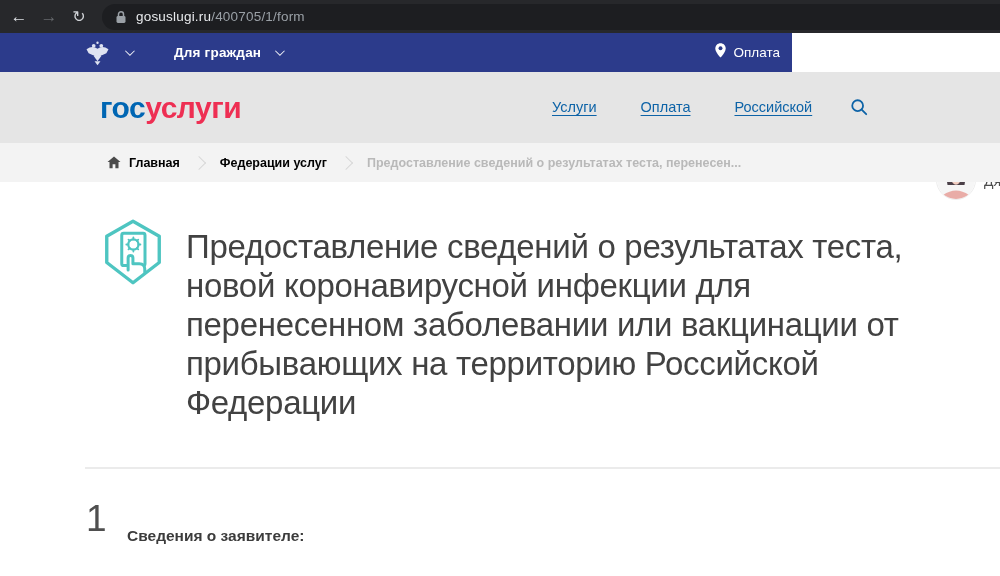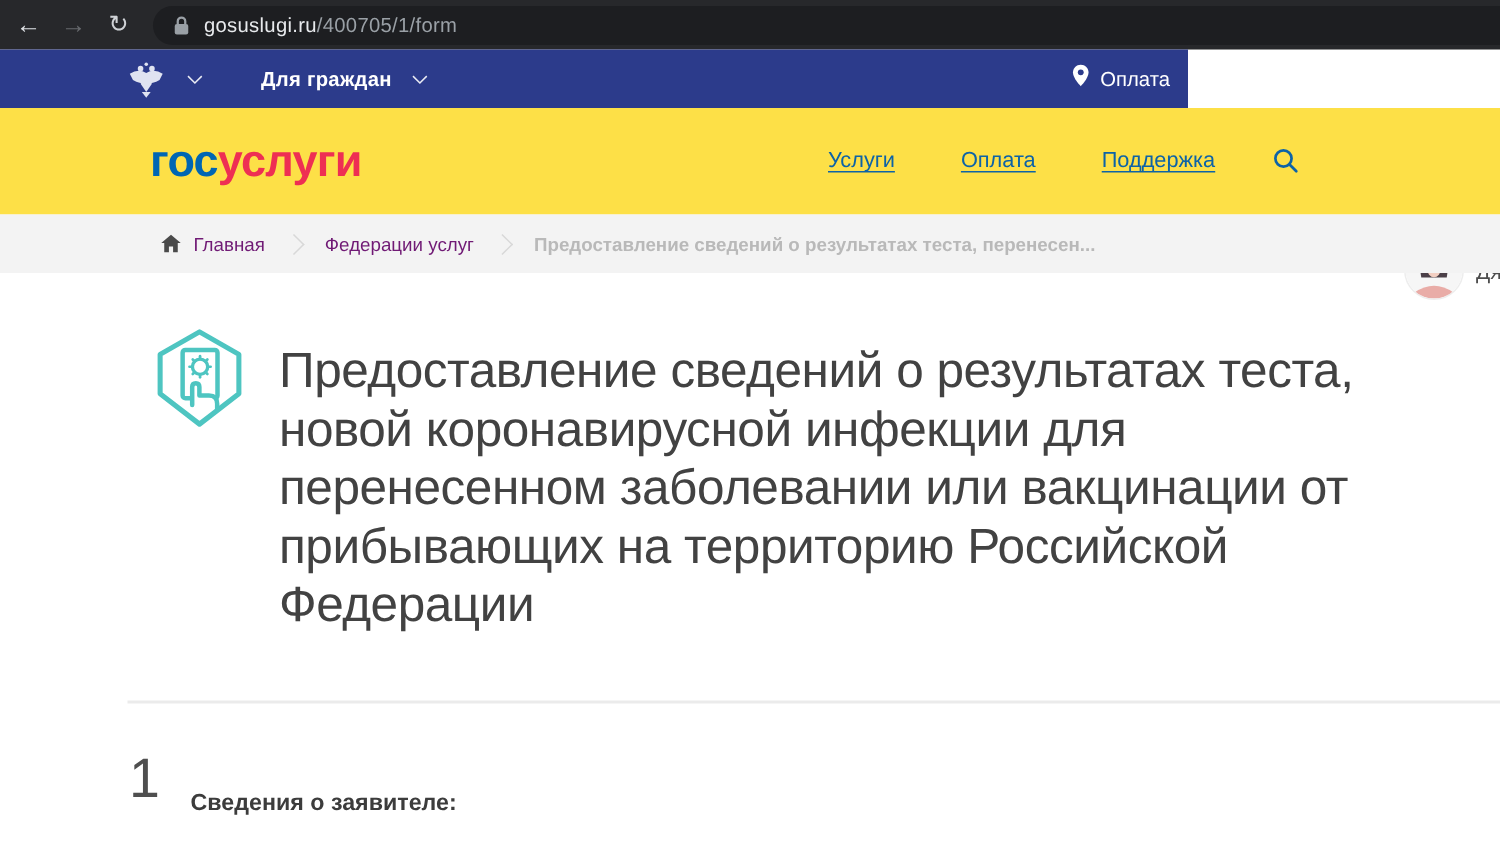--- a/index.html
+++ b/index.html
@@ -27,38 +27,38 @@
   .eagle { margin-left:84px; display:inline-flex; }
   .chev-down { display:inline-block; width:7px; height:7px;
                border-right:1.6px solid rgba(255,255,255,.9);
                border-bottom:1.6px solid rgba(255,255,255,.9);
                transform:rotate(45deg) translateY(-2px); margin-left:14px; cursor:pointer; }
   .audience { margin-left:42px; font-size:13.5px; font-weight:600; letter-spacing:.2px; cursor:pointer; }
   .gov-right { margin-left:auto; margin-right:12px; display:flex; align-items:center; cursor:pointer; }
   .gov-right .loc-label { font-size:13.5px; margin-left:7px; }
 
   
-  .site-header { position:absolute; top:72px; left:0; width:1000px; height:71px; background:#fde047; }
+  .site-header { position:absolute; top:72px; left:0; width:1000px; height:71px; background:#e5e5e5; }
   .logo { position:absolute; left:100px; top:19px; font-size:30px; font-weight:bold;
           letter-spacing:-.5px; cursor:pointer; }
   .logo .p1 { color:#0066b3; }
   .logo .p2 { color:#ee2f53; }
   .main-nav { position:absolute; left:552px; top:26px; display:flex; align-items:center; }
   .main-nav a { font-size:14.5px; color:#0d63a7; text-decoration:underline;
                 text-underline-offset:3px; margin-right:44px; cursor:pointer; }
   .search-btn { display:inline-flex; cursor:pointer; margin-left:-6px; }
   .avatar { position:absolute; left:936px; top:88px; width:40px; height:40px;
             border-radius:50%; overflow:hidden; border:1px solid #ededed; cursor:pointer; }
   .user-name { position:absolute; left:984px; top:101px; font-size:14px; color:#4e4e4e;
                white-space:nowrap; cursor:pointer; }
 
   
   .breadcrumb { position:absolute; top:143px; left:0; width:1000px; height:39px;
                 background:#f3f3f3; display:flex; align-items:center; padding-left:107px; }
-  .crumb { font-size:12.5px; color:#701a75; font-weight:400; cursor:pointer; }
+  .crumb { font-size:12.5px; color:#000000; font-weight:700; cursor:pointer; }
   .crumb-current { font-size:12.5px; color:#b9b9b9; font-weight:700; }
   .crumb-sep { display:inline-block; width:10px; height:10px;
                border-top:1.4px solid #d8d8d8; border-right:1.4px solid #d8d8d8;
                transform:rotate(45deg); margin:0 16px 0 14px; }
   .home-icon { margin-right:8px; display:inline-flex; }
 
   
   .service-icon { position:absolute; left:97px; top:216px; }
   .page-title { position:absolute; left:186px; top:227px; color:#424242;
                 font-size:33px; line-height:39px; font-weight:300;
@@ -115,21 +115,21 @@
       </span>
       <span class="loc-label">Оплата</span>
     </span>
   </div>
 
   <div class="site-header">
     <div class="logo"><span class="p1">гос</span><span class="p2">услуги</span></div>
     <nav class="main-nav">
       <a>Услуги</a>
       <a>Оплата</a>
-      <a>Поддержка</a>
+      <a>Российской</a>
       <span class="search-btn">
         <svg width="18" height="18" viewBox="0 0 20 20" fill="none" stroke="#0d63a7" stroke-width="2" stroke-linecap="round">
           <circle cx="8.5" cy="8.5" r="6"></circle>
           <line x1="13" y1="13" x2="18" y2="18"></line>
         </svg>
       </span>
     </nav>
     <div class="avatar">
       <svg width="38" height="38" viewBox="0 0 38 38">
         <circle cx="19" cy="19" r="19" fill="#f6f6f6"></circle>

